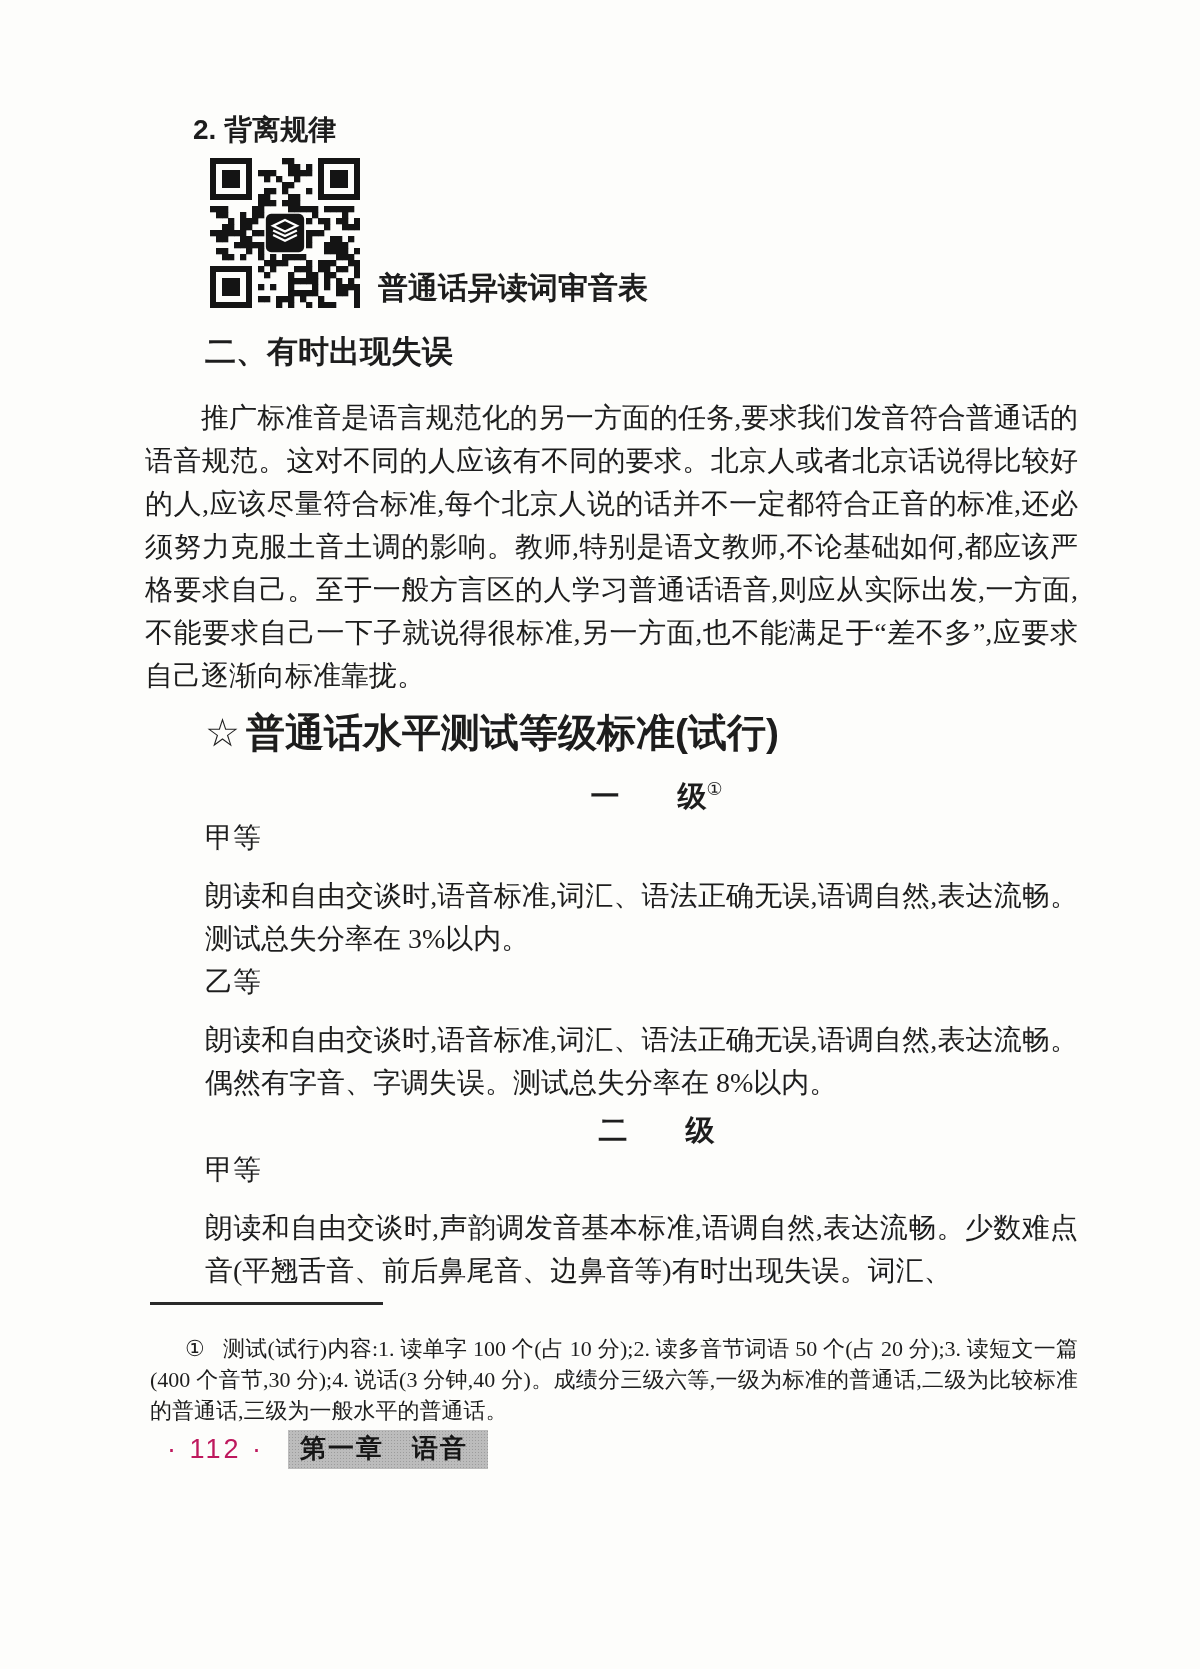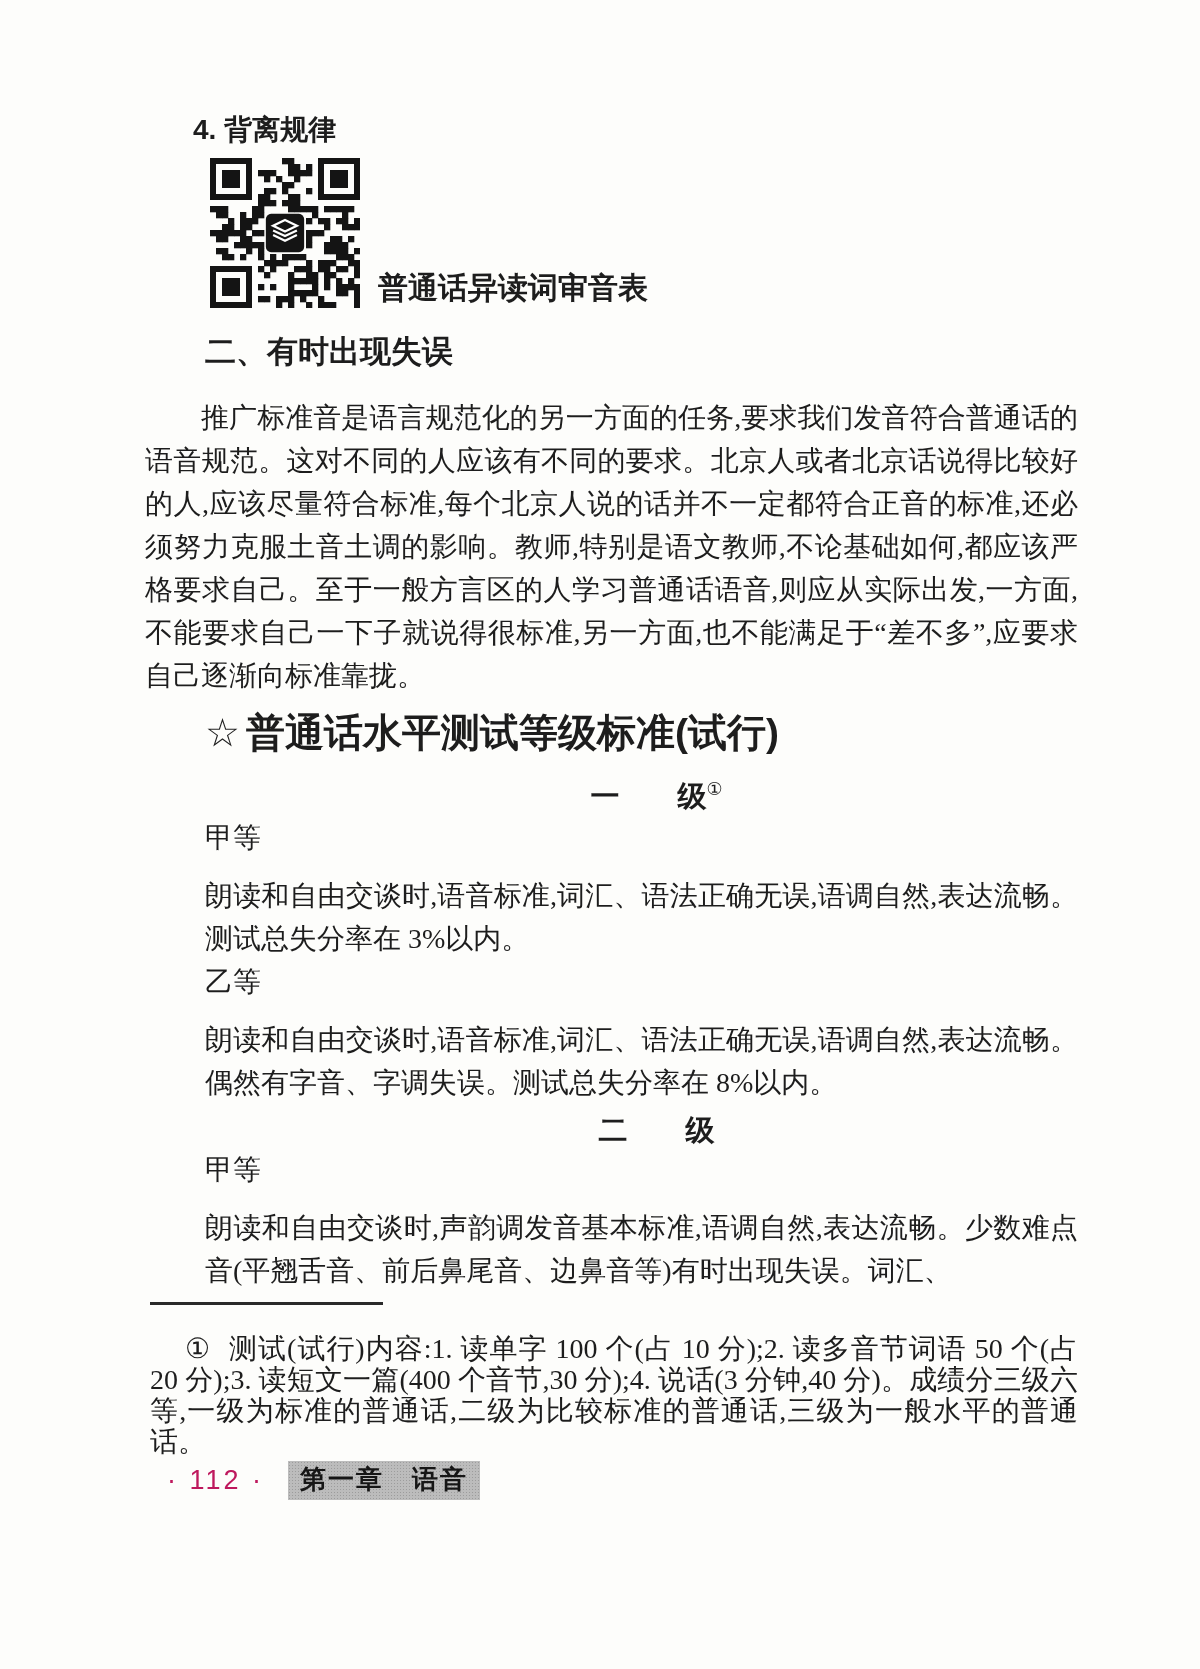--- a/index.html
+++ b/index.html
@@ -81,59 +81,59 @@
   .grade-label { flex:0 0 58px; margin-right:27px; white-space:nowrap; }
   .grade-text { flex:1; text-align:justify; }
   .footnote-rule {
     margin:10px 0 0 5px;
     width:233px;
     border-top:3px solid #2a2a2a;
   }
   .footnote {
     margin:28px 0 0 5px;
     width:928px;
-    font-size:28px;
+    font-size:22px;
     line-height:31px;
     text-align:justify;
     text-indent:35px;
   }
   .footnote .fn-marker { margin-right:18px; }
   .page-footer {
     display:flex;
     align-items:center;
     margin-top:5px;
     height:36px;
   }
   .page-number {
     margin-left:22px;
     font-family:"Liberation Sans","DejaVu Sans",sans-serif;
     font-size:27px;
     letter-spacing:3px;
     color:#be185d;
   }
   .chapter-badge {
     margin-left:24px;
-    padding:1px 12px 3px 12px;
+    padding:1px 20px 3px 12px;
     font-family:"Liberation Sans","DejaVu Sans",sans-serif;
     font-weight:bold;
     font-size:26px;
     letter-spacing:2px;
     color:#161616;
     background-color:#bcbcbc;
     background-image:radial-gradient(#9c9c9c 1px, transparent 1px);
     background-size:3px 3px;
   }
 </style>
 </head>
 <body>
 
 <div class="page">
   <div class="content">
 
-    <h3 class="sub-heading">4. 背离规律</h3>
+    <h3 class="sub-heading">2. 背离规律</h3>
 
 
 
     <div class="qr-row">
       <svg id="qr-svg" class="qr-box" viewBox="0 0 145 145" aria-hidden="true">
         <rect x="54" y="54" width="37" height="37" rx="5" fill="#141414"></rect>
         <path d="M72.5 60 L84 65.5 L72.5 71 L61 65.5 Z" fill="none" stroke="#ffffff" stroke-width="2.2"></path>
         <path d="M61 70 L72.5 75.5 L84 70" fill="none" stroke="#ffffff" stroke-width="2.2"></path>
         <path d="M61 74.5 L72.5 80 L84 74.5" fill="none" stroke="#ffffff" stroke-width="2.2"></path>
       <rect x="69.6" y="0" width="6.1" height="6.1" fill="#141414"></rect>

